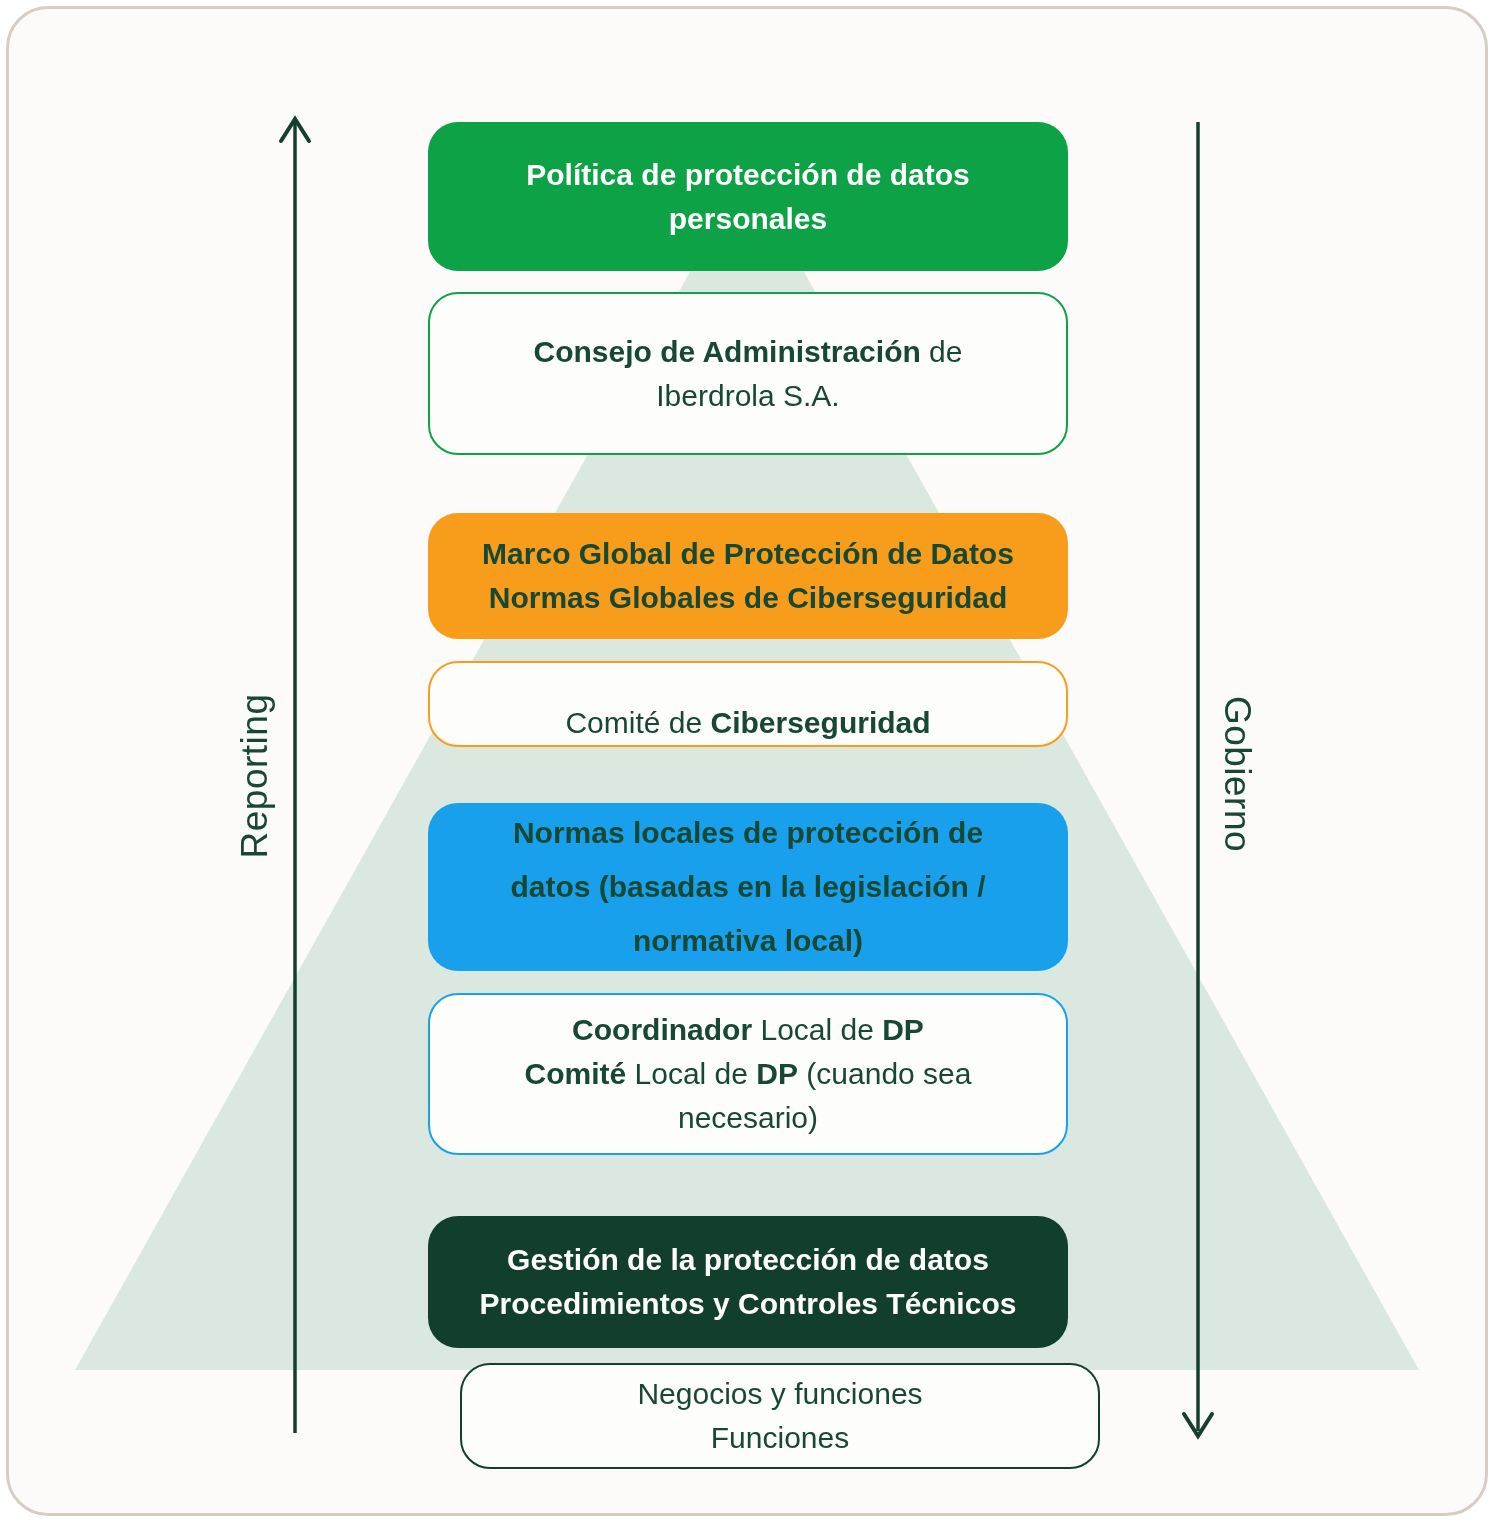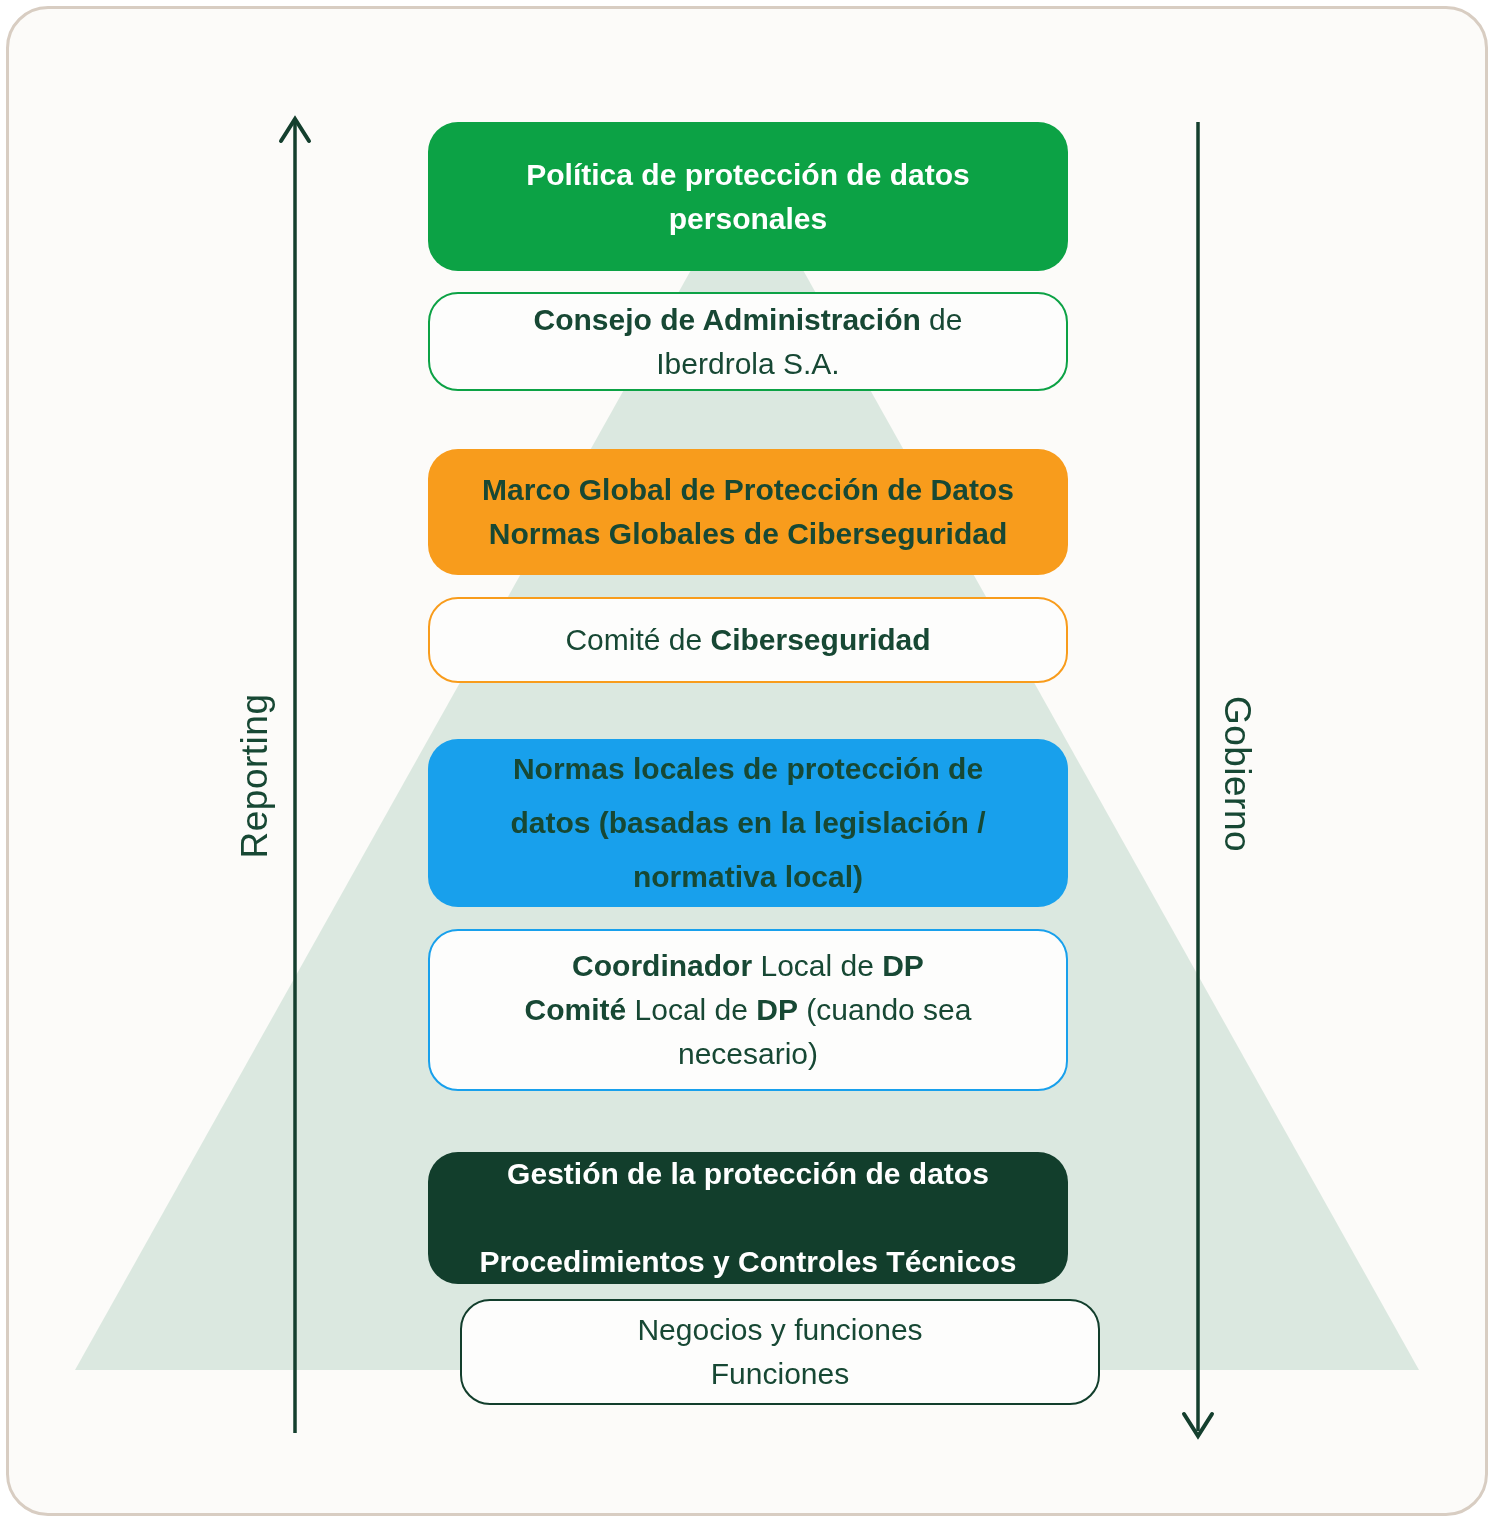--- a/index.html
+++ b/index.html
@@ -65,29 +65,29 @@
     align-items:center;justify-content:center;
     text-align:center;
     font-size:30px;line-height:44px;
     padding:0 26px;
     color:var(--ink);
   }
   .box .bold{font-weight:700;}
   .solid-green{background:var(--green);color:#ffffff;font-weight:700;}
   .solid-orange{background:var(--orange);font-weight:700;}
   .solid-blue{background:var(--blue);font-weight:700;}
-  .solid-dark{background:var(--dark);color:#ffffff;font-weight:700;justify-content:space-between;}
+  .solid-dark{background:var(--dark);color:#ffffff;font-weight:700;}
   .outline-green{background:var(--box-bg);border:2.5px solid var(--green);}
   .outline-orange{background:var(--box-bg);border:2.5px solid var(--orange);}
   .outline-blue{background:var(--box-bg);border:2.5px solid var(--blue);}
   .outline-dark{background:var(--box-bg);border:2.5px solid var(--dark);}
   .b0{height:149px;}
-  .b1{height:99px;margin-top:21px;}
+  .b1{height:163px;margin-top:21px;}
   .b2{height:126px;margin-top:58px;justify-content:center;}
-  .b3{height:86px;margin-top:22px;}
+  .b3{height:86px;margin-top:22px;justify-content:flex-end;}
   .b4{height:168px;margin-top:56px;gap:10px;}
   .b5{height:162px;margin-top:22px;}
   .b6{height:132px;margin-top:61px;}
   .b7{height:106px;margin-top:15px;margin-left:32px;}
 </style>
 </head>
 <body>
 
 <div class="canvas">
 

